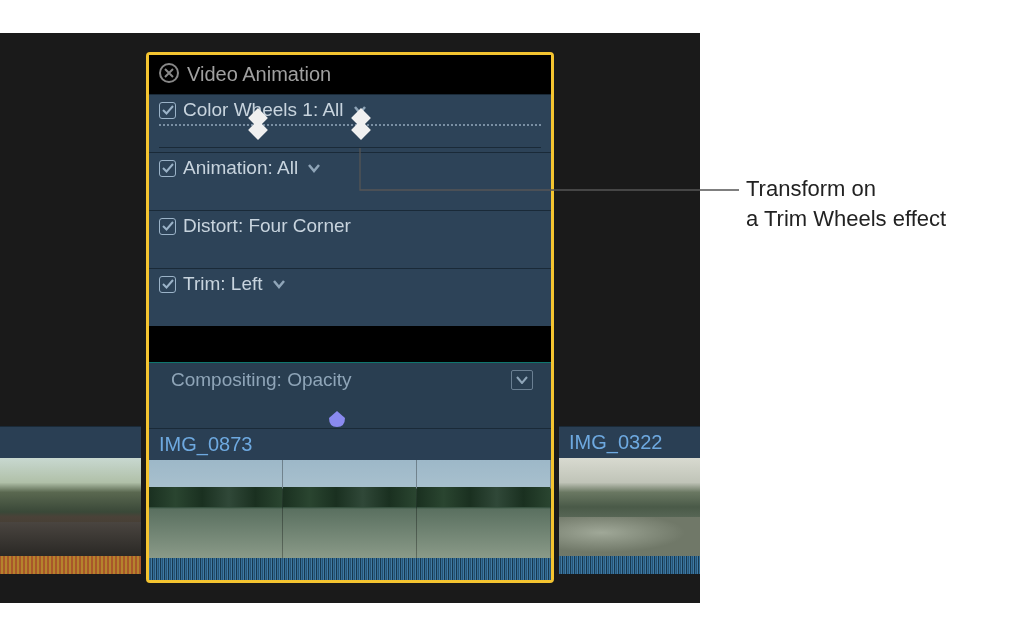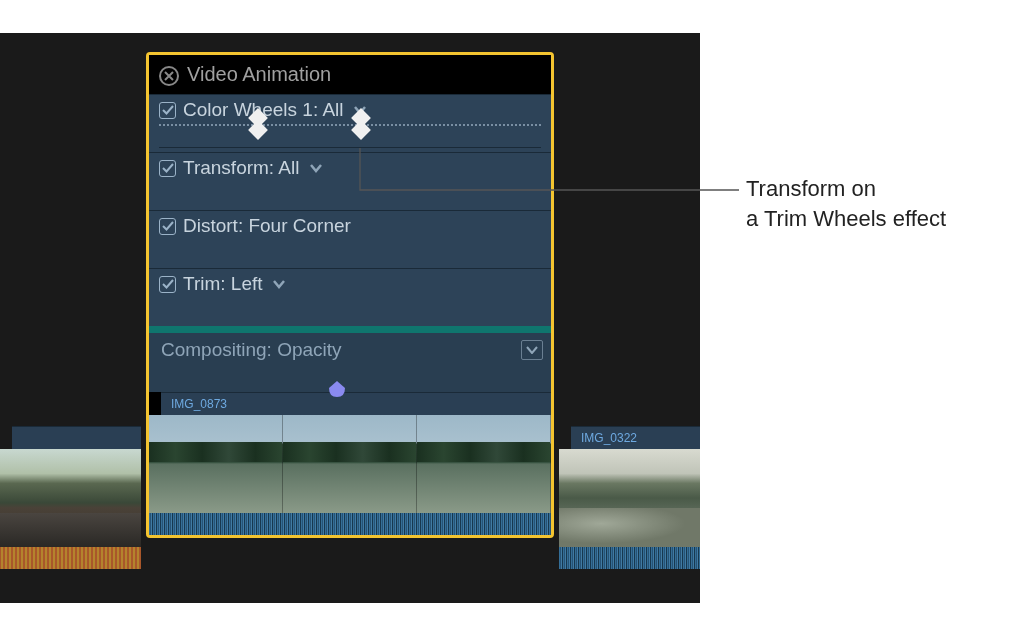--- a/index.html
+++ b/index.html
@@ -30,21 +30,21 @@
       width: 408px;
       border: 3px solid #f4c430;
       border-radius: 4px;
       background: #000;
       z-index: 10;
     }
     .panel-header {
       background: #000;
       padding: 8px 10px;
       display: flex;
-      align-items: flex-end;
+      align-items: flex-start;
       gap: 8px;
     }
     .close-x {
       width: 20px;
       height: 20px;
       border: 2px solid #888;
       border-radius: 50%;
       display: flex;
       align-items: center;
       justify-content: center;
@@ -120,24 +120,25 @@
       width: 14px;
       height: 14px;
       background: #f0f0f0;
       transform: rotate(45deg);
       position: absolute;
     }
     .keyframe .diamond.top { top: -3px; }
     .keyframe .diamond.bottom { top: 9px; }
     .compositing-row {
       background: #293e51;
-      border-top: 7px solid #0f766e;
-      padding: 6px 8px;
+      border-top: 1px solid #0f766e;
+      padding: 6px 18px;
       position: relative;
       height: 66px;
+      margin-top: 36px;
     }
     .compositing-top {
       display: flex;
       align-items: center;
       justify-content: space-between;
     }
     .compositing-label {
       color: #8fa5b8;
       font-size: 19px;
       padding-left: 4px;
@@ -165,23 +166,22 @@
       cursor: pointer;
     }
     .opacity-handle svg {
       width: 20px;
       height: 20px;
     }
     .clip-info {
       background: #2a3f54;
       padding: 4px 10px;
       color: #6ea9e0;
-      font-size: 12px;
+      font-size: 20px;
       border-top: 1px solid #1a2a38;
-      margin-left: 12px;
     }
     .thumbnails {
       height: 98px;
       display: flex;
       overflow: hidden;
     }
     .thumb {
       flex: 1;
       background: linear-gradient(to bottom, #9db8c8 0%, #a8c0ce 28%, #3a5842 30%, #2e4a38 48%, #5a7060 50%, #8a9a88 100%);
       position: relative;
@@ -348,21 +348,21 @@
     </div>
   </div>
 
   <div class="effect-row">
     <div class="row-top">
       <div class="checkbox">
         <svg viewBox="0 0 12 10">
             <path d="M1 5 L4.5 8.5 L11 1" stroke="#9bb3c8" stroke-width="2" fill="none"></path>
           </svg>
       </div>
-      <span class="effect-label">Transform: All</span>
+      <span class="effect-label">Animation: All</span>
       <span class="chevron">
         <svg viewBox="0 0 14 10">
             <path d="M2 2 L7 8 L12 2" stroke="#8fa5b8" stroke-width="2.5" fill="none"></path>
           </svg>
       </span>
     </div>
   </div>
 
   <div class="effect-row">
     <div class="row-top">

